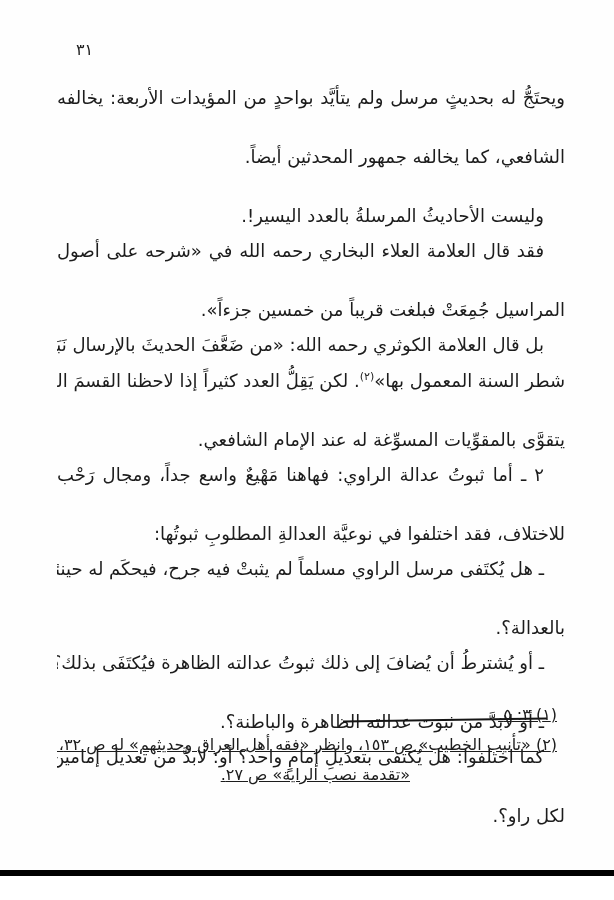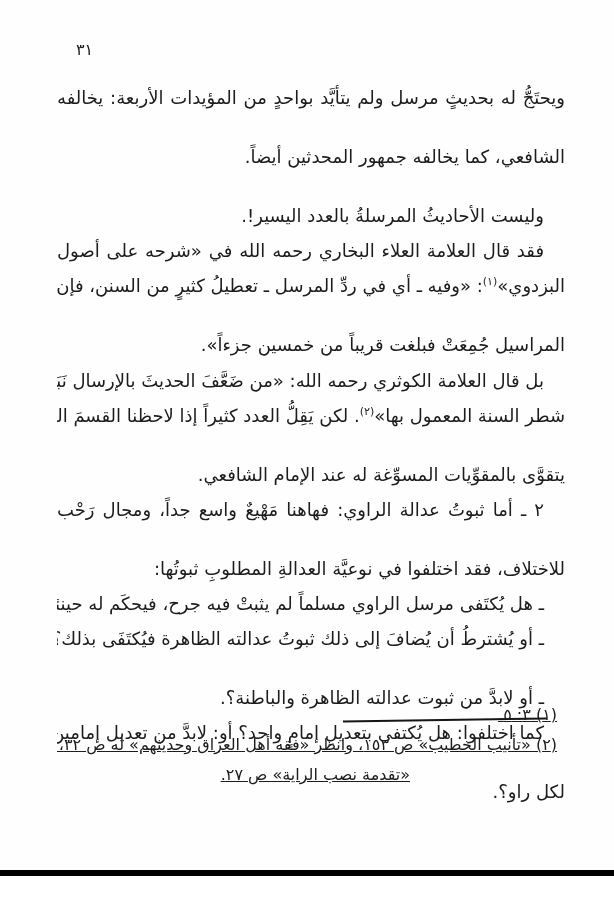--- a/index.html
+++ b/index.html
@@ -83,28 +83,28 @@
 
 <div class="page">
 
   <div class="pagenum">٣١</div>
 
   <div class="body-text">
     <div class="bline j">ويحتَجُّ له بحديثٍ مرسل ولم يتأيَّد بواحدٍ من المؤيدات الأربعة: يخالفه</div>
     <div class="bline r">الشافعي، كما يخالفه جمهور المحدثين أيضاً.</div>
     <div class="bline r i">وليست الأحاديثُ المرسلةُ بالعدد اليسير!.</div>
     <div class="bline j i">فقد قال العلامة العلاء البخاري رحمه الله في «شرحه على أصول</div>
-    <div class="bline j"><span>البزدوي»</span><sup class="fnref">(١)</sup><span>: «وفيه ـ أي في ردِّ المرسل ـ تعطيلُ كثيرٍ من السنن، فإن</span></div>
     <div class="bline r">المراسيل جُمِعَتْ فبلغت قريباً من خمسين جزءاً».</div>
     <div class="bline j i">بل قال العلامة الكوثري رحمه الله: «من ضَعَّفَ الحديثَ بالإرسال نَبَذَ</div>
     <div class="bline j"><span>شطر السنة المعمول بها»</span><sup class="fnref">(٢)</sup><span>. لكن يَقِلُّ العدد كثيراً إذا لاحظنا القسمَ الذي</span></div>
     <div class="bline r">يتقوَّى بالمقوِّيات المسوِّغة له عند الإمام الشافعي.</div>
     <div class="bline j i">٢ ـ أما ثبوتُ عدالة الراوي: فهاهنا مَهْيعٌ واسع جداً، ومجال رَحْب</div>
     <div class="bline r">للاختلاف، فقد اختلفوا في نوعيَّة العدالةِ المطلوبِ ثبوتُها:</div>
     <div class="bline j i">ـ هل يُكتَفى مرسل الراوي مسلماً لم يثبتْ فيه جرح، فيحكَم له حينئذٍ</div>
+    <div class="bline r">بالعدالة؟.</div>
     <div class="bline j i">ـ أو يُشترطُ أن يُضافَ إلى ذلك ثبوتُ عدالته الظاهرة فيُكتَفَى بذلك؟</div>
     <div class="bline r i">ـ أو لابدَّ من ثبوت عدالته الظاهرة والباطنة؟.</div>
     <div class="bline j i">كما اختلفوا: هل يُكتفى بتعديلِ إمامٍ واحد؟ أو: لابدَّ من تعديل إمامين</div>
     <div class="bline r">لكل راو؟.</div>
   </div>
 
   <div class="separator"></div>
 
   <div class="footnotes">
     <div class="fline f1">(١) ٣: ٥.</div>

